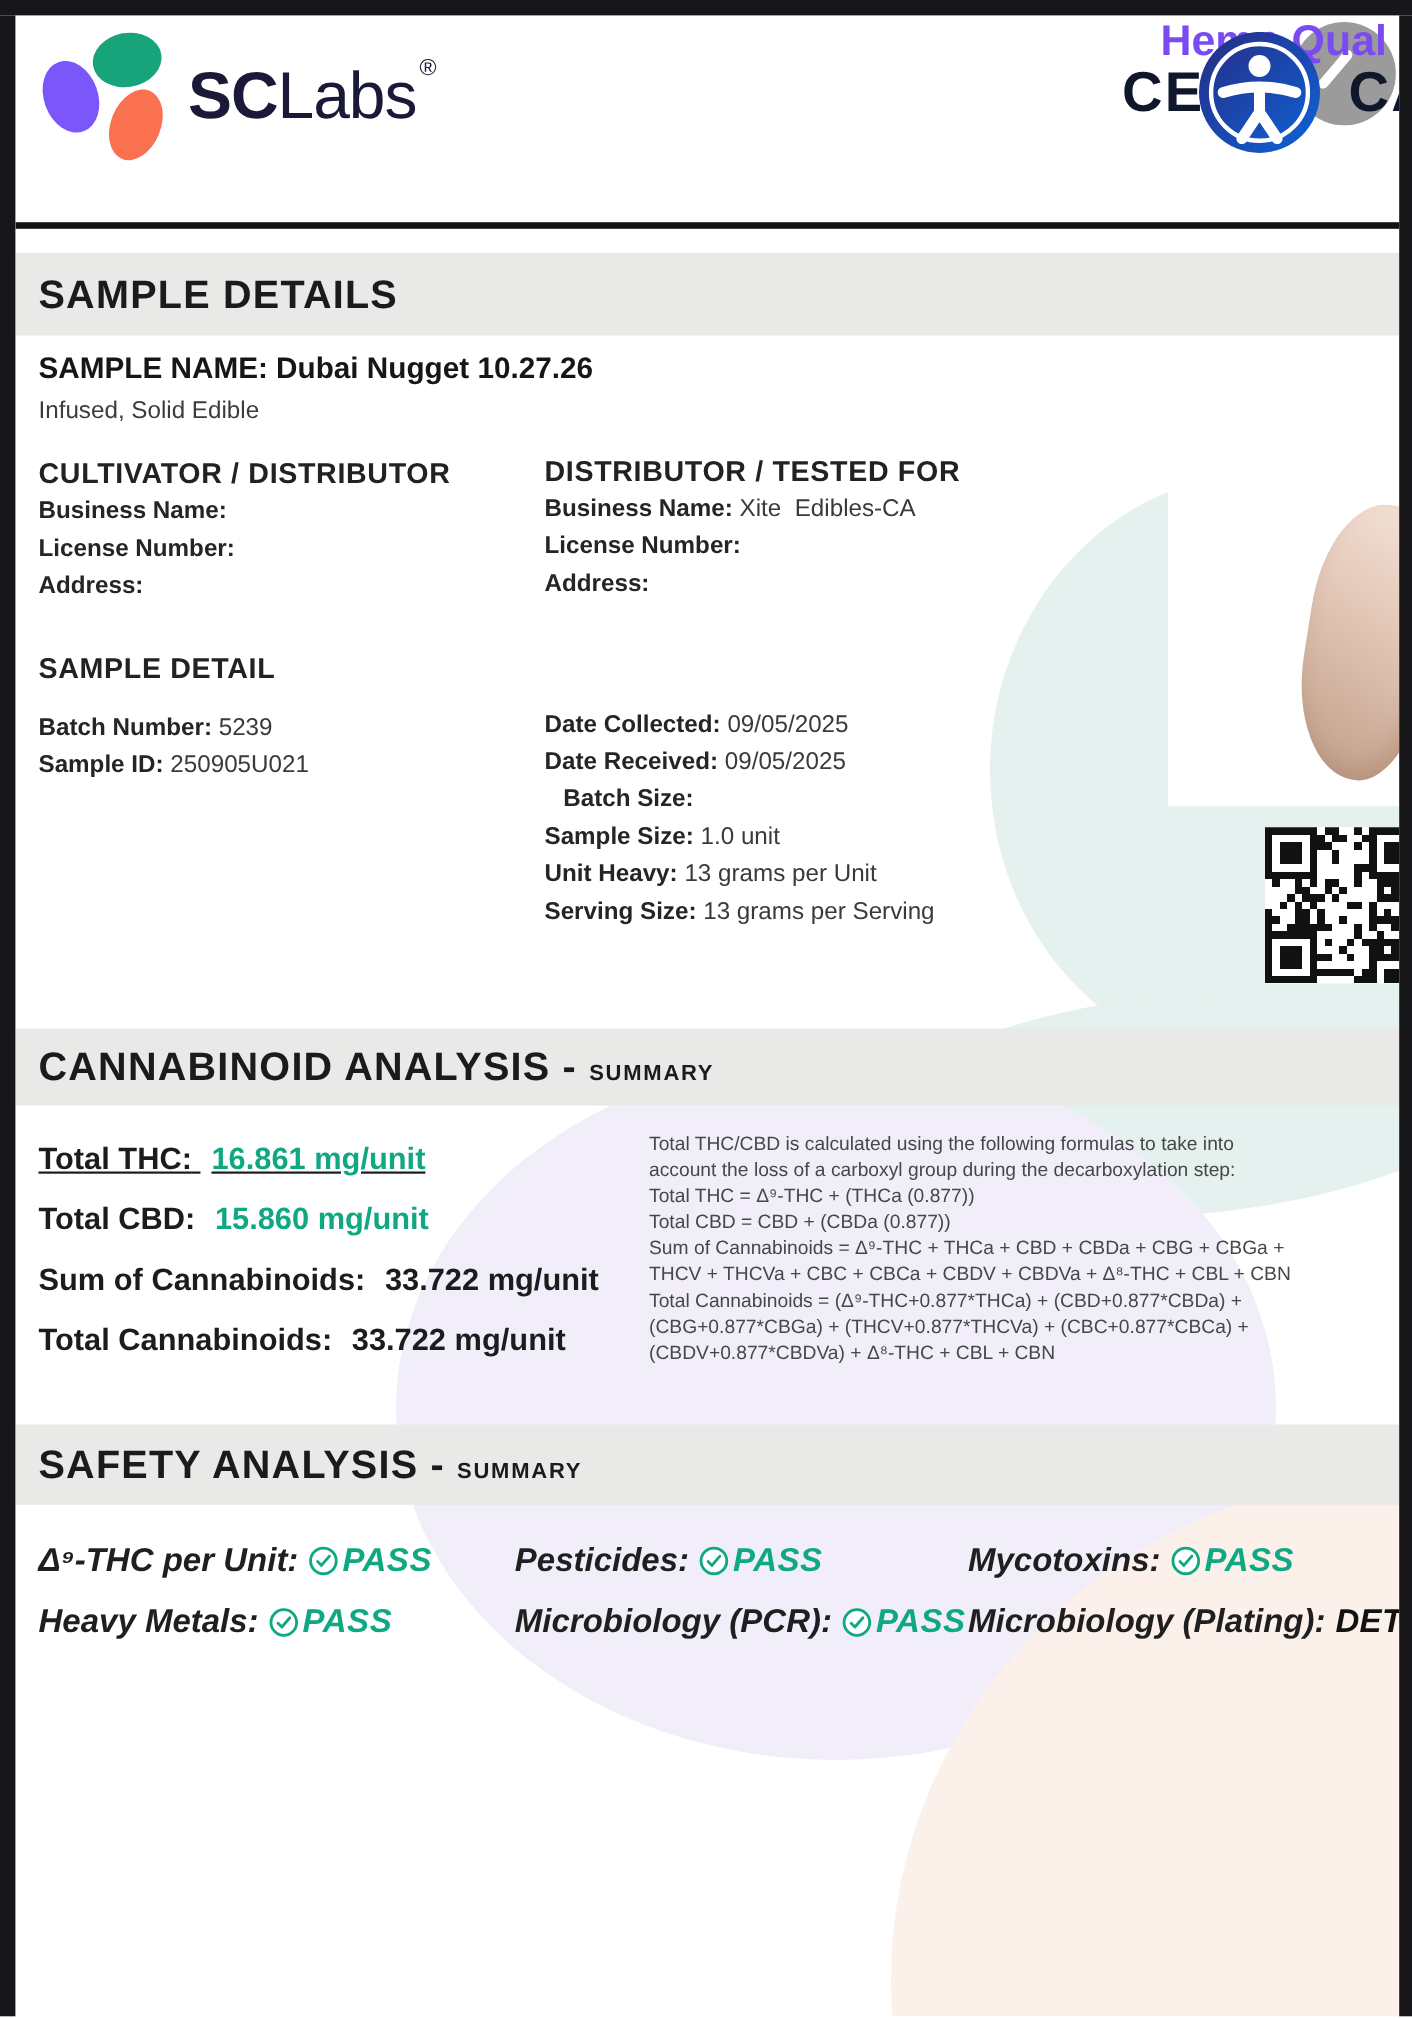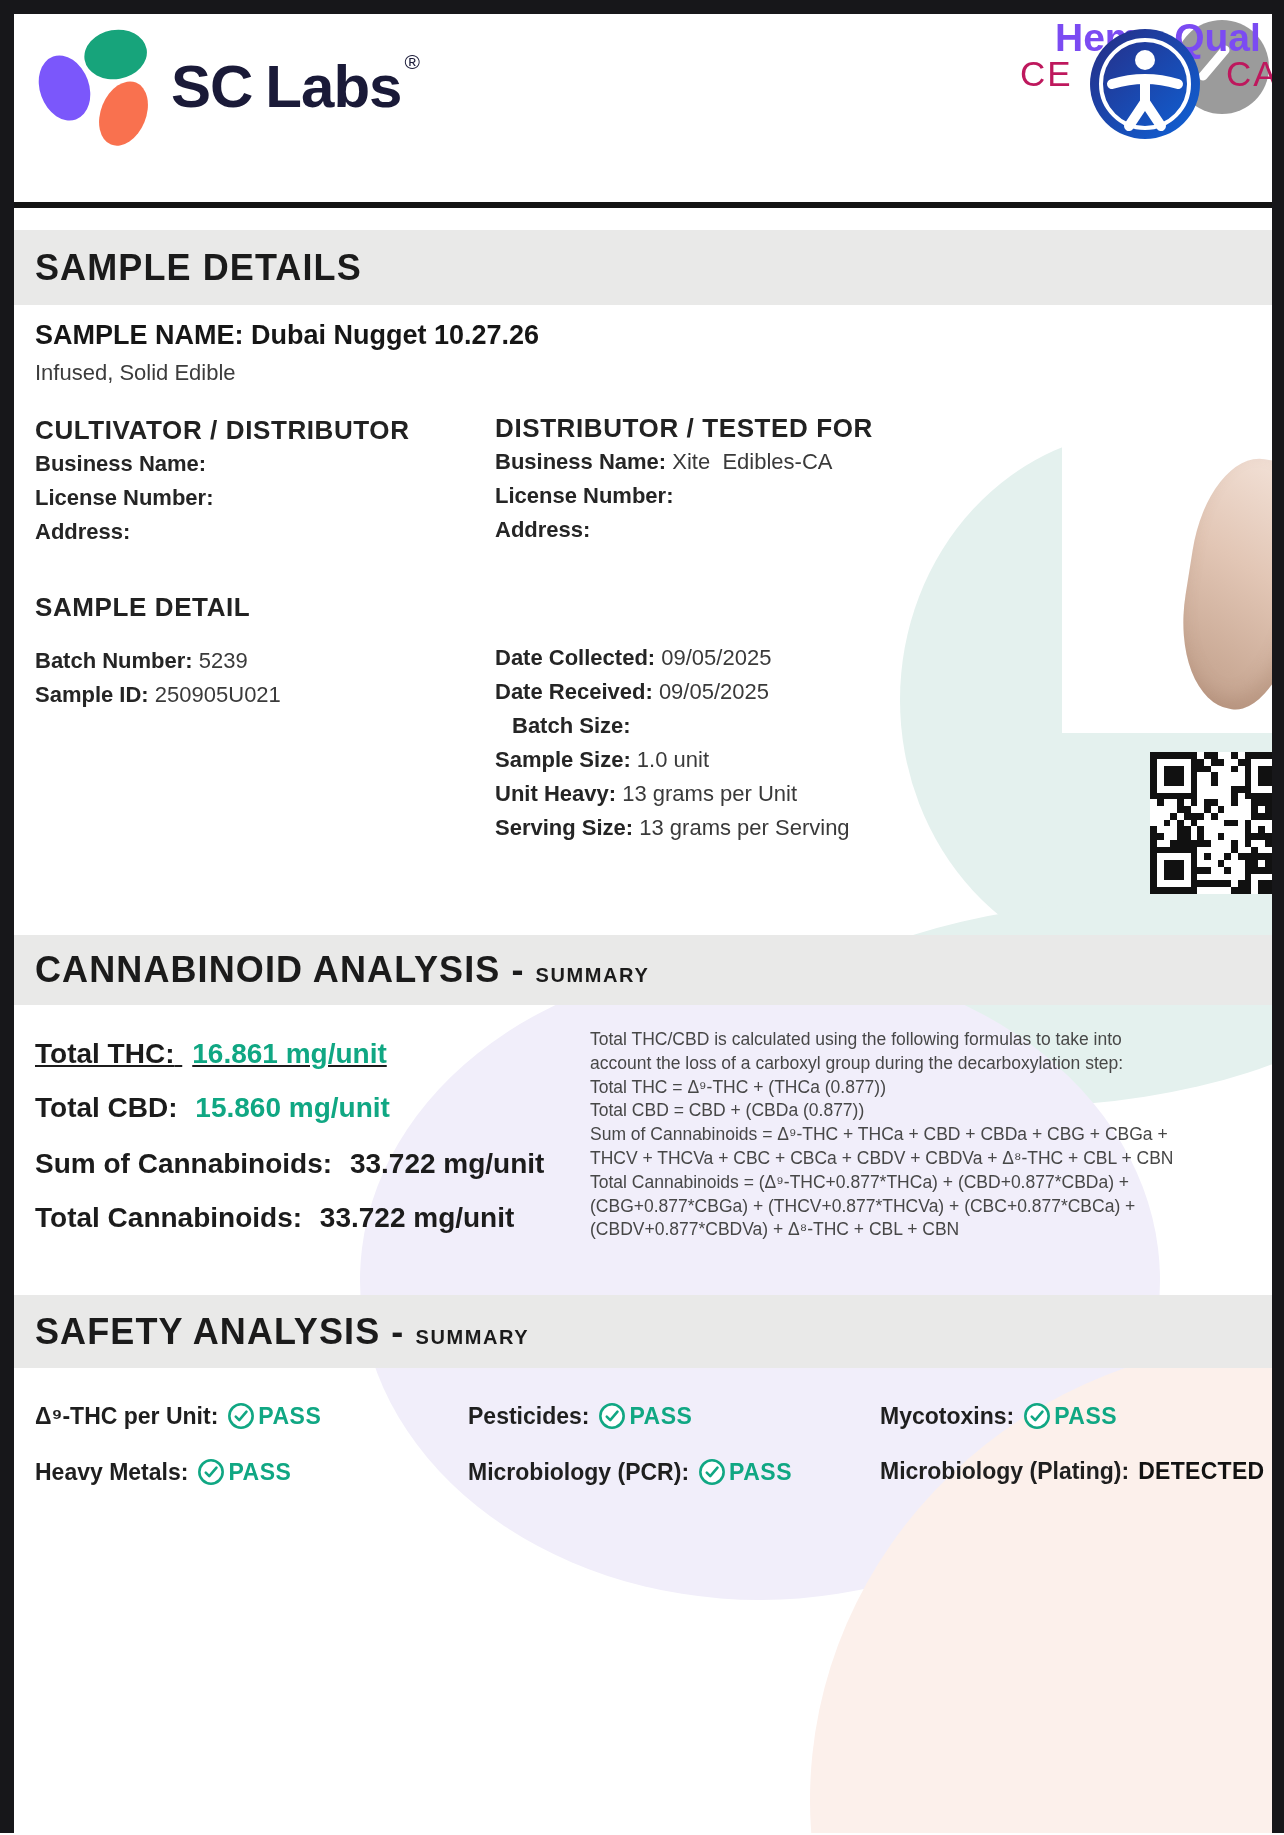--- a/index.html
+++ b/index.html
@@ -13,26 +13,26 @@
   
   .blob{position:absolute;border-radius:50%;z-index:0;}
   .blob.mint1{left:886px;top:416px;width:500px;height:540px;background:#E4F1EE;}
   .blob.mint2{left:776px;top:890px;width:580px;height:200px;background:#E4F1EE;transform:rotate(-5deg);}
   .blob.lavender{left:346px;top:946px;width:800px;height:640px;background:#F1EEFA;}
   .blob.peach{left:796px;top:1326px;width:960px;height:920px;background:#FCF0EB;}
   
   .logo{position:absolute;left:21px;top:11px;display:flex;align-items:center;z-index:3;}
   .logo-text{margin-left:18px;font-size:60px;color:#1A1A38;display:flex;align-items:flex-start;}
   .logo-text .sc{font-weight:800;letter-spacing:-1px;}
-  .logo-text .labs{font-weight:700;margin-left:13px;letter-spacing:-1px;text-align:right;}
+  .logo-text .labs{font-weight:400;letter-spacing:-1px;text-align:right;}
   .logo-text .reg{font-size:21px;font-weight:500;margin-left:3px;margin-top:-2px;}
   
   .program-title{position:absolute;left:1041px;top:2px;font-size:39px;font-weight:700;color:#7B4BF2;
     white-space:nowrap;z-index:4;letter-spacing:0;}
-  .cert-frag{position:absolute;top:40px;font-size:35px;font-weight:400;color:#be185d;letter-spacing:2px;z-index:4;white-space:nowrap;}
+  .cert-frag{position:absolute;top:40px;font-size:51px;font-weight:700;color:#0f172a;letter-spacing:2px;z-index:4;white-space:nowrap;}
   .cert-frag.l{left:1006px;}
   .cert-frag.r{left:1212px;}
   .seal-badge{position:absolute;left:1161px;top:6px;width:94px;height:94px;z-index:3;}
   .a11y{position:absolute;left:1076px;top:15px;width:110px;height:110px;z-index:5;}
   
   .divider{position:absolute;left:0;top:188px;width:1258px;height:6px;background:#141414;z-index:3;}
   
   .bar{position:absolute;left:0;width:1258px;background:#E9E9E8;display:flex;align-items:center;
        padding-left:21px;box-sizing:border-box;z-index:2;}
   .bar-inner{display:flex;align-items:baseline;gap:11px;}
@@ -48,21 +48,21 @@
   .h2{font-size:26px;font-weight:600;color:#222222;letter-spacing:0.6px;}
   .field{font-size:22px;}
   .fl{font-weight:700;color:#252525;}
   .fv{font-weight:400;color:#3A3A3A;white-space:pre-wrap;}
   .total-line{font-size:28px;font-weight:700;color:#1C1C1C;}
   .total-line .tv{margin-left:10px;}
   .total-line .green{color:#10A783;}
   .formula{position:absolute;left:576px;top:1014px;width:640px;z-index:3;font-size:17.5px;
     line-height:23.8px;color:#474747;white-space:pre;}
   
-  .safety-cell{position:absolute;z-index:3;display:flex;align-items:center;white-space:nowrap;font-size:23px;}
+  .safety-cell{position:absolute;z-index:3;display:flex;align-items:center;white-space:nowrap;font-size:30px;font-style:italic;}
   .sl{font-weight:600;color:#1F1F1F;}
   .check{width:28px;height:28px;margin-left:9px;flex:0 0 auto;}
   .sv{font-weight:700;color:#10A783;letter-spacing:0.5px;margin-left:3px;}
   .sv.detected{color:#121212;margin-left:9px;letter-spacing:0.3px;}
   
   .photo{position:absolute;left:1048px;top:406px;width:210px;height:313px;background:#fff;z-index:1;overflow:hidden;}
   .nugget{position:absolute;right:-34px;top:38px;width:118px;height:252px;
     border-radius:48% 42% 46% 52%/40% 45% 50% 42%;transform:rotate(9deg);
     background:linear-gradient(205deg,#f3e2d8 5%,#e2c6b5 45%,#cbab97 80%,#c09e8a 100%);
     box-shadow:inset -6px -10px 18px rgba(140,100,75,0.25);}

